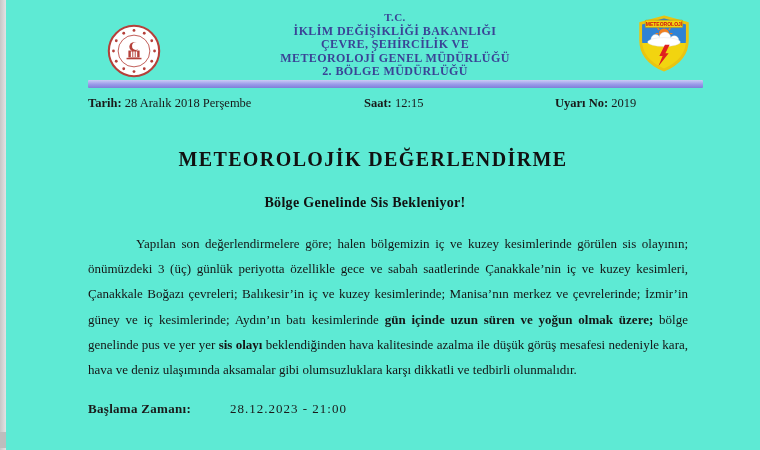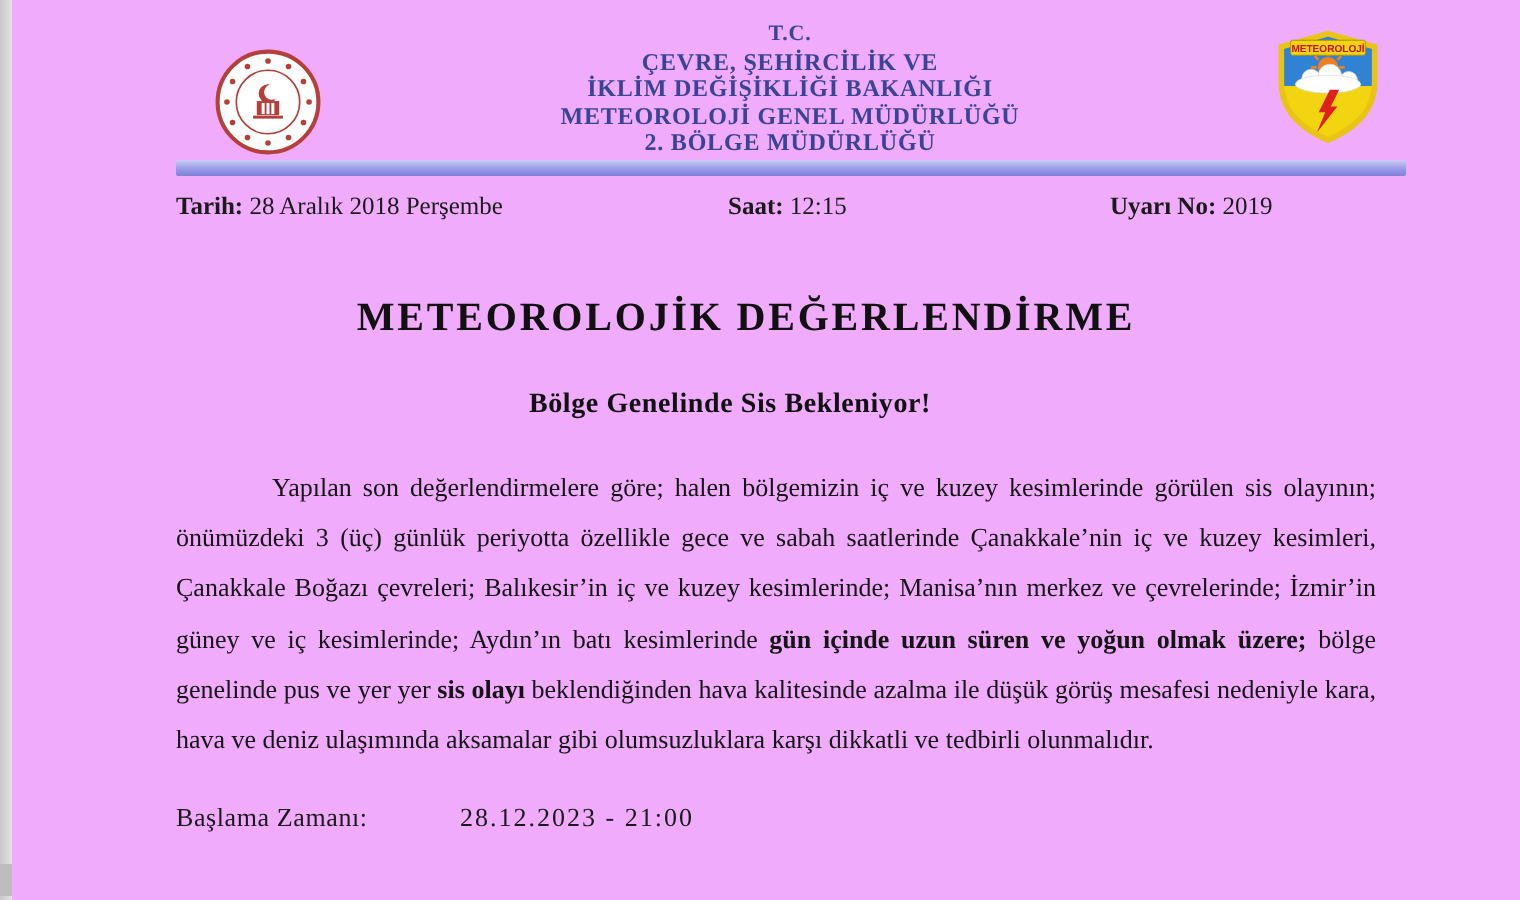--- a/index.html
+++ b/index.html
@@ -1,18 +1,18 @@
 <!DOCTYPE html>
 <html><head>
 <meta charset="utf-8">
 <style>
   * { margin:0; padding:0; box-sizing:border-box; }
   html,body { background:#ffffff; }
   .screen {
-    position:relative; width:760px; height:450px; background:#f0abfc;
+    position:relative; width:760px; height:450px; background:#5eead4;
     overflow:hidden; font-family:"Liberation Serif","DejaVu Serif",serif;
     color:#1a1a1a;
   }
   .left-strip {
     position:absolute; left:0; top:0; width:6px; height:450px;
     background:linear-gradient(to right,#c7c7c7,#e3e3e3);
   }
   .left-strip .thumb{
     position:absolute; left:0; bottom:2px; width:6px; height:16px; background:#bdbdbd;
   }
@@ -49,21 +49,21 @@
   
   .body-par {
     position:absolute; top:231px; left:88px; width:600px;
     font-size:13px; line-height:25.2px; text-align:justify; text-indent:48px;
     color:#151515;
   }
   .body-par b { font-weight:bold; }
   
   .schedule { position:absolute; top:399px; left:88px; font-size:13px; }
   .sch-row { display:flex; line-height:20.5px; }
-  .sch-label { font-weight:normal; width:142px; letter-spacing:0.3px; }
+  .sch-label { font-weight:bold; width:142px; letter-spacing:0.3px; }
   .sch-value { letter-spacing:1px; }
 </style>
 </head>
 <body>
 
 <div class="screen">
 
   <div class="left-strip">
     <div class="thumb"></div>
   </div>
@@ -91,22 +91,22 @@
       <rect x="24" y="29.5" width="12" height="7.5" fill="#b5403a"></rect>
       <rect x="26.6" y="30.5" width="1.6" height="6" fill="#ffffff"></rect>
       <rect x="29.2" y="30.5" width="1.6" height="6" fill="#ffffff"></rect>
       <rect x="31.8" y="30.5" width="1.6" height="6" fill="#ffffff"></rect>
       <rect x="22" y="37.3" width="16" height="1.6" fill="#b5403a"></rect>
     </svg>
   </div>
 
   <div class="header-text">
     <div class="h-line first">T.C.</div>
+    <div class="h-line">İKLİM DEĞİŞİKLİĞİ BAKANLIĞI</div>
     <div class="h-line">ÇEVRE, ŞEHİRCİLİK VE</div>
-    <div class="h-line">İKLİM DEĞİŞİKLİĞİ BAKANLIĞI</div>
     <div class="h-line">METEOROLOJİ GENEL MÜDÜRLÜĞÜ</div>
     <div class="h-line">2. BÖLGE MÜDÜRLÜĞÜ</div>
   </div>
 
   <div class="shield">
     <svg width="56" height="58" viewBox="0 0 60 62">
       <defs>
         <clipPath id="shieldClip">
           <path d="M30 3 L55 10 L55 28 C55 45 44 54 30 60 C16 54 5 45 5 28 L5 10 Z"></path>
         </clipPath>

